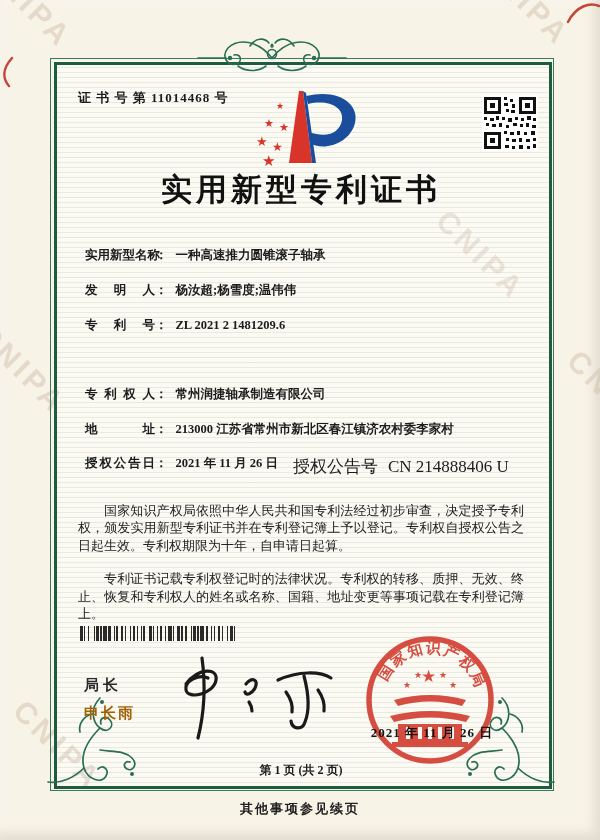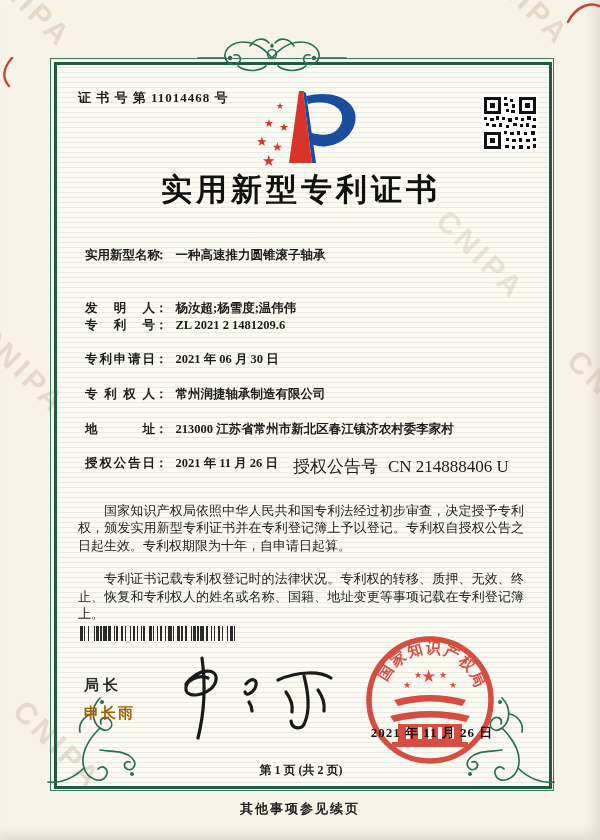--- a/index.html
+++ b/index.html
@@ -154,28 +154,25 @@
                  M24 43h3v3h-3z M30 44h4v3h-4z M37 43h3v4h-3z M44 44h4v3h-4z M51 43h3v3h-3z
                  M23 50h4v3h-4z M30 51h3v3h-3z M37 50h4v4h-4z M45 51h3v3h-3z M51 49h3v4h-3z"></path>
       </g>
     </svg>
 
     <div class="title">实用新型专利证书</div>
 
     <div class="frow" style="top:247px;">
       <span class="flabel">实用新型名称</span><span>：</span><span class="fvalue">一种高速推力圆锥滚子轴承</span>
     </div>
-    <div class="frow" style="top:300px;">
+    <div class="frow" style="top:282px;">
       <span class="flabel">发明人</span><span>：</span><span class="fvalue">杨汝超;杨雪度;温伟伟</span>
     </div>
     <div class="frow" style="top:317px;">
       <span class="flabel">专利号</span><span>：</span><span class="fvalue">ZL 2021 2 1481209.6</span>
-    </div>
-    <div class="frow" style="top:351px;">
-      <span class="flabel">专利申请日</span><span>：</span><span class="fvalue">2021 年 06 月 30 日</span>
     </div>
     <div class="frow" style="top:386px;">
       <span class="flabel">专利权人</span><span>：</span><span class="fvalue">常州润捷轴承制造有限公司</span>
     </div>
     <div class="frow" style="top:421px;">
       <span class="flabel">地址</span><span>：</span><span class="fvalue">213000 江苏省常州市新北区春江镇济农村委李家村</span>
     </div>
     <div class="frow" style="top:455px;">
       <span class="flabel">授权公告日</span><span>：</span><span class="fvalue">2021 年 11 月 26 日</span>
     </div>

